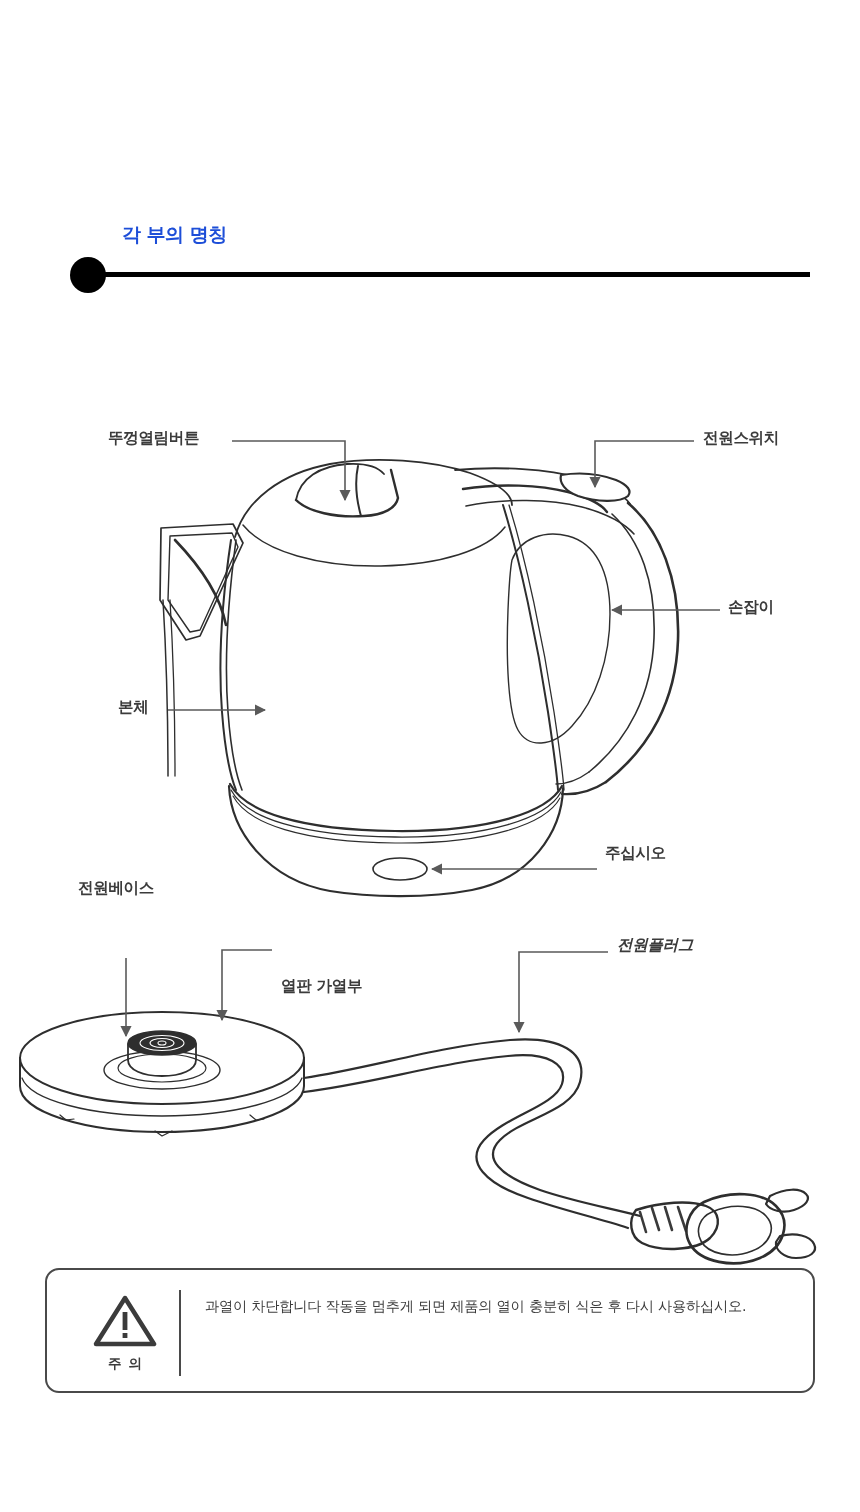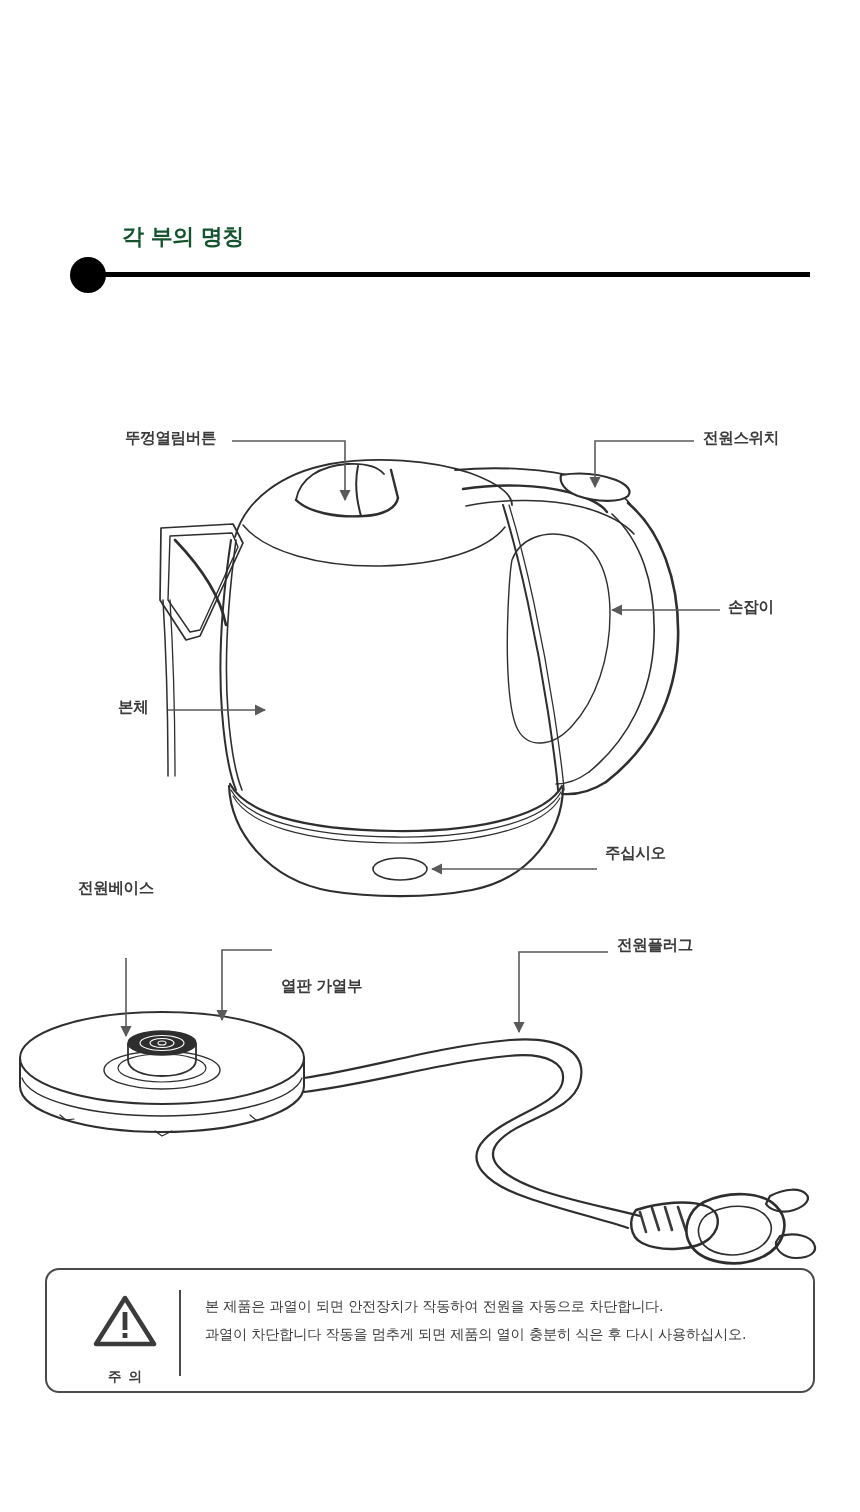--- a/index.html
+++ b/index.html
@@ -21,24 +21,24 @@
     position: absolute;
     left: 70px;
     top: 222px;
     width: 740px;
     height: 70px;
   }
   #heading-text {
     position: absolute;
     left: 52px;
     top: 0px;
-    font-size: 22px;
+    font-size: 19px;
     font-weight: 700;
     letter-spacing: -0.5px;
-    color: #14532d;
+    color: #1d4ed8;
     white-space: nowrap;
   }
   #heading-dot {
     position: absolute;
     left: 0px;
     top: 35px;
     width: 36px;
     height: 36px;
     border-radius: 50%;
     background: #000000;
@@ -64,28 +64,28 @@
 
   
   .callout-label {
     position: absolute;
     font-size: 15.5px;
     font-weight: 700;
     color: #3b3b3b;
     white-space: nowrap;
     letter-spacing: -0.3px;
   }
-  #label-lid-button   { left: 125px; top: 428px; }
+  #label-lid-button   { left: 108px; top: 428px; }
   #label-power-switch { left: 703px; top: 428px; }
   #label-handle       { left: 728px; top: 597px; }
   #label-body         { left: 118px; top: 697px; }
   #label-power-lamp   { left: 605px; top: 843px; }
   #label-power-base   { left: 78px;  top: 878px; }
   #label-heat-plate   { left: 281px; top: 976px; }
-  #label-power-plug   { left: 617px; top: 935px; }
+  #label-power-plug   { left: 617px; top: 935px; font-style: italic; }
 
   
   #caution-box {
     position: absolute;
     left: 45px;
     top: 1268px;
     width: 770px;
     height: 125px;
     border: 2px solid #4a4a4a;
     border-radius: 14px;
@@ -96,21 +96,21 @@
     left: 36px;
     top: 24px;
     width: 84px;
     text-align: center;
   }
   #caution-triangle {
     display: block;
     margin: 0 auto;
   }
   #caution-word {
-    margin-top: 20px;
+    margin-top: 7px;
     font-size: 13.5px;
     font-weight: 700;
     color: #3b3b3b;
     letter-spacing: 7px;
     padding-left: 7px;
   }
   #caution-divider {
     position: absolute;
     left: 132px;
     top: 20px;
@@ -327,16 +327,15 @@
   <div id="caution-icon-wrap">
     <svg id="caution-triangle" width="64" height="54" viewBox="0 0 64 54">
       <path d="M32 4 L 61 50 L 3 50 Z" fill="none" stroke="#3b3b3b" stroke-width="4.5" stroke-linejoin="round"></path>
       <rect x="29.6" y="18" width="4.8" height="18" fill="#3b3b3b"></rect>
       <rect x="29.6" y="39" width="4.8" height="5" fill="#3b3b3b"></rect>
     </svg>
     <div id="caution-word">주의</div>
   </div>
   <div id="caution-divider"></div>
   <div id="caution-lines">
-    <div class="caution-line">본 제품은 과열이 되면 안전장치가 작동하여 전원을 자동으로 차단합니다.</div>
     <div class="caution-line">과열이 차단합니다 작동을 멈추게 되면 제품의 열이 충분히 식은 후 다시 사용하십시오.</div>
   </div>
 </div>
 
 </body></html>

